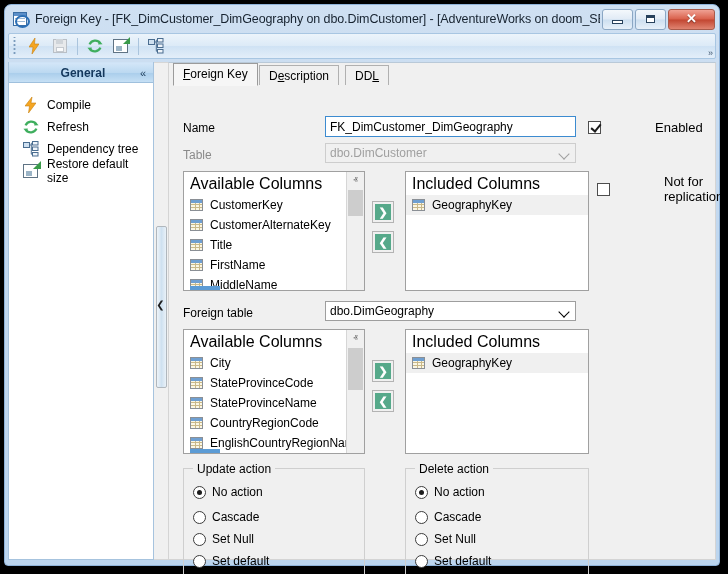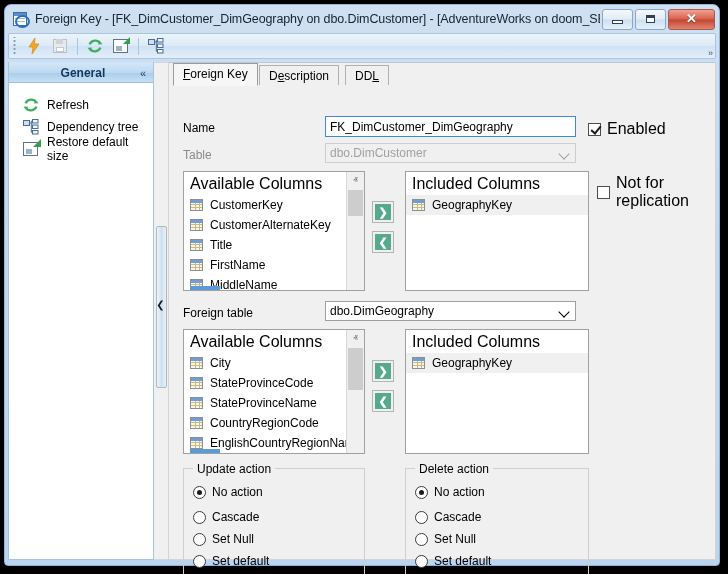--- a/index.html
+++ b/index.html
@@ -435,21 +435,21 @@
   .cbox.on::after {
     content: "";
     position: absolute;
     left: 4px; top: 0px;
     width: 4px; height: 8px;
     border-right: 2px solid #1c1c1c;
     border-bottom: 2px solid #1c1c1c;
     transform: rotate(40deg);
   }
   .cbox.on.dis::after { border-color: #c3c3c3; }
-  .chk-row .ctext { font-size: 16px; color: #000; }
+  .chk-row .ctext { font-size: 13px; color: #000; margin-left: 48px; }
   .chk-row.dis .ctext { color: #a4a4a4; }
 
   
   .listbox {
     position: absolute;
     background: #fff;
     border: 1px solid #a0a0a0;
     box-sizing: border-box;
     overflow: hidden;
   }
@@ -663,20 +663,30 @@
 
   <div id="body-area">
 
     <div id="sidebar">
       <div id="sidebar-header">
         <div id="sidebar-title">General</div>
         <div id="sidebar-collapse">«</div>
       </div>
       <div id="sidebar-list">
 
+        <div class="side-item">
+          <div class="ico">
+            <div class="side-bolt">
+              <svg width="11" height="16" viewBox="0 0 11 16">
+                <polygon points="7,0 0,9 4.5,9 3.5,16 11,6 6,6" fill="#f5a623" stroke="#c8820f" stroke-width="0.6"></polygon>
+              </svg>
+            </div>
+          </div>
+          <div class="lbl">Compile</div>
+        </div>
 
         <div class="side-item">
           <div class="ico">
             <div class="side-refresh">
               <svg width="16" height="16" viewBox="0 0 16 16">
                 <path d="M13.2 5.4A6 6 0 0 0 2.6 6.4" fill="none" stroke="#3fae5e" stroke-width="2.3"></path>
                 <path d="M2.8 10.6a6 6 0 0 0 10.6-1" fill="none" stroke="#3fae5e" stroke-width="2.3"></path>
                 <polygon points="12.2,2.6 15.6,6.2 11.2,6.6" fill="#3fae5e"></polygon>
                 <polygon points="3.8,13.4 0.4,9.8 4.8,9.4" fill="#3fae5e"></polygon>
               </svg>

